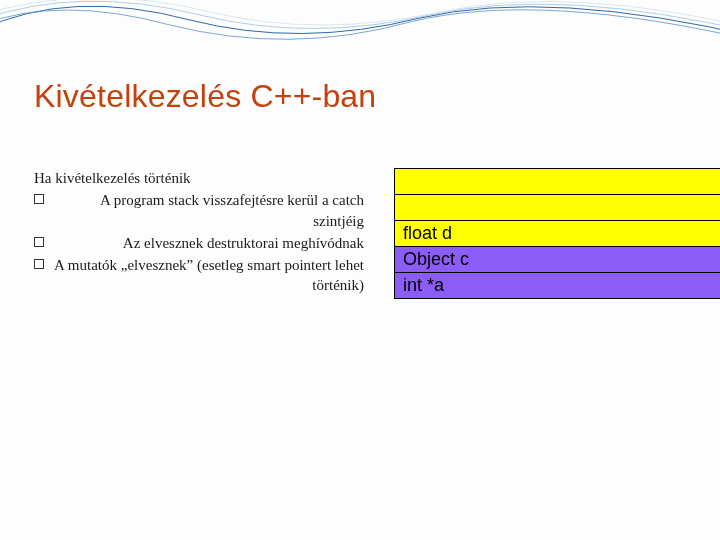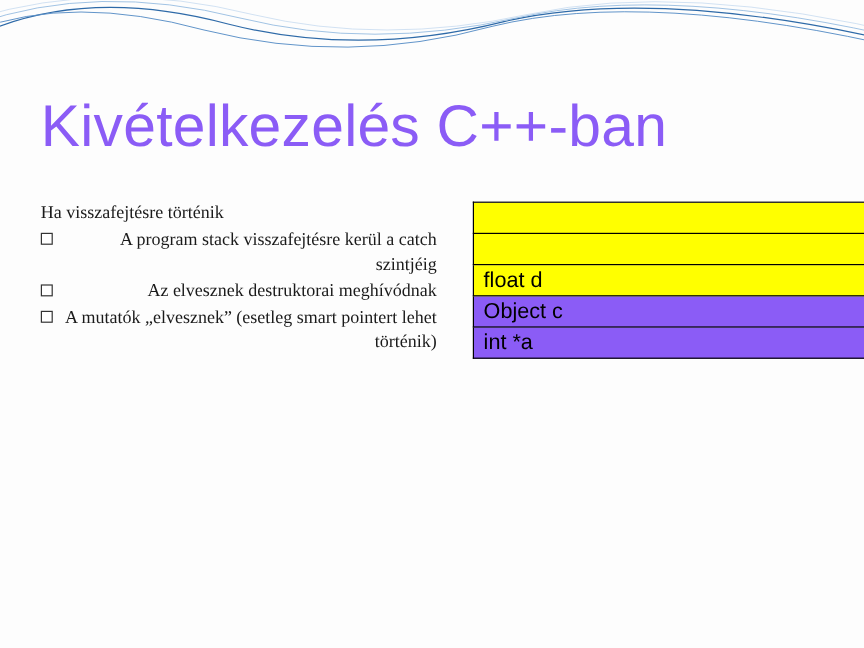--- a/index.html
+++ b/index.html
@@ -11,23 +11,23 @@
   }
   .decor {
     position: absolute;
     top: 0; left: 0; width: 720px; height: 50px;
     pointer-events: none;
   }
   .title {
     position: absolute;
     top: 78px;
     left: 34px;
-    font-size: 49px;
+    font-size: 32px;
     font-weight: 400;
-    color: #8b5cf6;
+    color: #c2410c;
     font-family: "Calibri Light", "Segoe UI Light", "Segoe UI", sans-serif;
     letter-spacing: 0.2px;
   }
   .left-col {
     position: absolute;
     top: 168px;
     left: 34px;
     width: 330px;
     font-family: "Book Antiqua", Palatino, "Palatino Linotype", Georgia, serif;
     font-size: 15px;
@@ -73,21 +73,21 @@
 <svg class="decor" viewBox="0 0 720 50" preserveAspectRatio="none">
   <path d="M -20 30 Q 70 -12 190 20 Q 300 48 420 18 Q 550 -12 760 38" fill="none" stroke="#2e6aa8" stroke-width="1"></path>
   <path d="M -20 25 Q 60 -5 170 25 Q 290 55 410 22 Q 540 -10 760 42" fill="none" stroke="#5a8fc7" stroke-width="0.8"></path>
   <path d="M -20 20 Q 80 -15 200 15 Q 310 42 430 15 Q 560 -14 760 34" fill="none" stroke="#8fb7df" stroke-width="0.7"></path>
   <path d="M -20 15 Q 90 -18 210 12 Q 320 38 440 12 Q 570 -16 760 30" fill="none" stroke="#c0d7ee" stroke-width="0.6"></path>
 </svg>
 
 <h1 class="title">Kivételkezelés C++-ban</h1>
 
 <div class="left-col">
-  <div class="lead">Ha visszafejtésre történik</div>
+  <div class="lead">Ha kivételkezelés történik</div>
   <div class="bullet">
     <span class="mark"></span>
     <span class="txt">A program stack visszafejtésre kerül a catch szintjéig</span>
   </div>
   <div class="bullet">
     <span class="mark"></span>
     <span class="txt">Az elvesznek destruktorai meghívódnak</span>
   </div>
   <div class="bullet">
     <span class="mark"></span>

